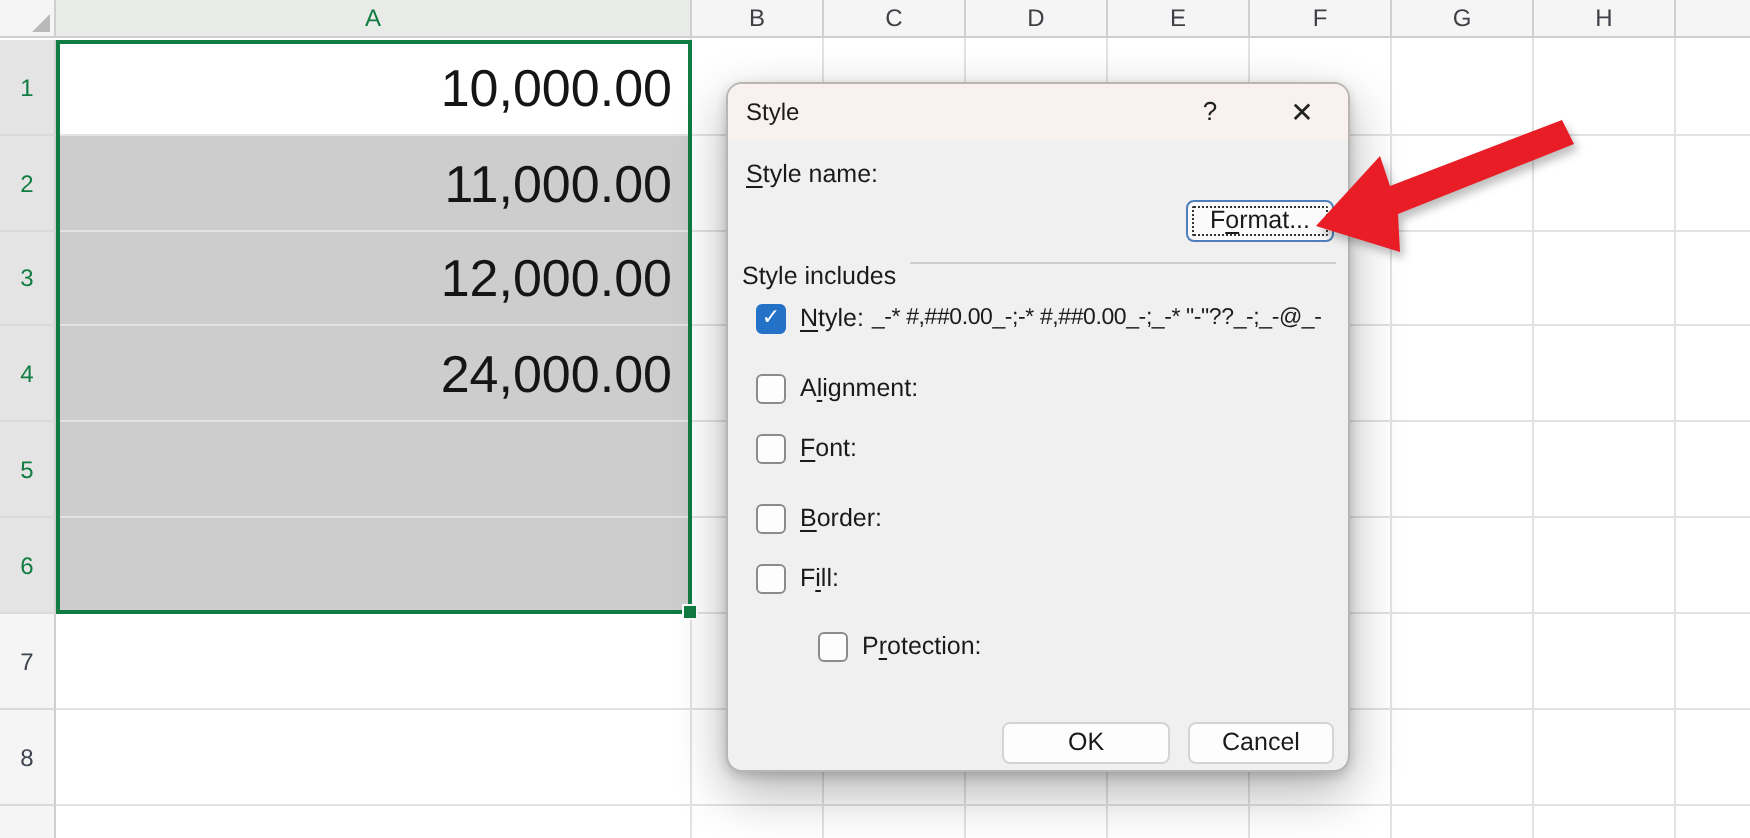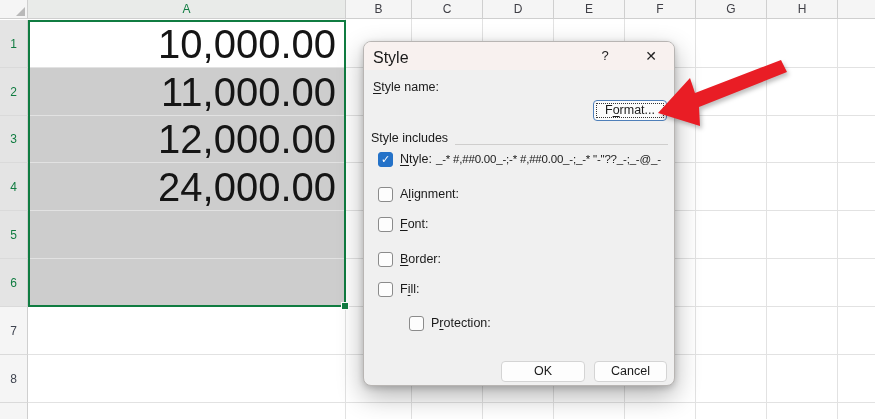--- a/index.html
+++ b/index.html
@@ -28,46 +28,46 @@
   .rowhdr{position:absolute;left:0;width:28px;background:#f5f5f5;color:#3f4450;
     font-size:12px;display:flex;align-items:center;justify-content:center;
     border-right:1px solid var(--hdrline);border-bottom:1px solid #dadada;z-index:2;}
   .rowhdr.sel{background:#e4e4e4;color:var(--accent_green);}
 
   
   .vline{position:absolute;top:19px;bottom:0;width:1px;background:var(--gridline);z-index:1;}
   .hline{position:absolute;left:28px;right:0;height:1px;background:var(--gridline);z-index:1;}
   .selfill{position:absolute;left:28px;top:68px;width:318px;height:239px;background:var(--selection_fill);z-index:0;}
   .cellval{position:absolute;left:28px;width:308px;text-align:right;color:#151515;
-    font-size:40px;z-index:1;}
+    font-size:26px;z-index:1;}
   .selborder{position:absolute;left:28px;top:20px;width:318px;height:287px;
     border:2px solid var(--accent_green);z-index:3;pointer-events:none;}
   .fillhandle{position:absolute;left:341px;top:302px;width:8px;height:8px;
     background:var(--accent_green);border:1px solid #fff;z-index:4;}
 
   
   .dialog{position:absolute;left:363px;top:41px;width:312px;height:345px;
     background:var(--dialog_bg);border:1px solid #b8b5b3;border-radius:8px;
     box-shadow:0 10px 26px rgba(0,0,0,.30),0 2px 6px rgba(0,0,0,.18);z-index:5;}
   .titlebar{position:absolute;left:0;top:0;right:0;height:28px;background:var(--titlebar_pink);
     border-radius:7px 7px 0 0;}
-  .title{position:absolute;left:9px;top:7px;font-size:16px;color:#1a1a1a;}
+  .title{position:absolute;left:9px;top:7px;font-size:12px;color:#1a1a1a;}
   .tbtn{position:absolute;top:5px;width:18px;height:18px;text-align:center;line-height:18px;
     font-size:13px;color:#222;cursor:pointer;}
   .help{left:232px;}
   .close{left:278px;font-size:14px;}
   .lbl{position:absolute;font-size:12.5px;color:#1a1a1a;}
   .nameinput{position:absolute;left:73px;top:35px;width:229px;height:18px;
     border:1px solid #9b9b9b;border-radius:2px;background:#fff;color:#7b7b7b;
     font-size:12.5px;padding:0 5px;outline:none;}
   .formatbtn{position:absolute;left:229px;top:58px;width:74px;height:21px;
     background:#fbfbfb;border:1px solid #4e7fb9;border-radius:4px;
     outline:1px dotted #333;outline-offset:-4px;
     font-size:12.5px;color:#1a1a1a;text-align:center;line-height:19px;cursor:pointer;}
-  .group{position:absolute;left:7px;top:89px;width:297px;display:flex;align-items:flex-end;gap:7px;}
+  .group{position:absolute;left:7px;top:89px;width:297px;display:flex;align-items:flex-start;gap:7px;}
   .group .gl{font-size:12.5px;color:#1a1a1a;white-space:nowrap;}
   .group .rule{flex:1;border-top:1px solid #cfcecd;height:0;}
   .cbrow{position:absolute;left:14px;height:16px;display:flex;align-items:center;white-space:nowrap;}
   .cbox{width:15px;height:15px;border:1px solid #8b8b8b;border-radius:3px;background:#fdfdfd;
     margin-right:7px;flex:none;cursor:pointer;position:relative;}
   .cbox.on{background:var(--checkbox_blue);border-color:var(--checkbox_blue);}
   .cbox.on::after{content:"✓";position:absolute;left:0;top:0;width:13px;height:13px;
     color:#fff;font-size:11px;line-height:13px;text-align:center;}
   .cbl{font-size:12.5px;color:#1a1a1a;}
   .cdetail{font-size:11.5px;color:#1a1a1a;margin-left:4px;letter-spacing:-0.2px;}

